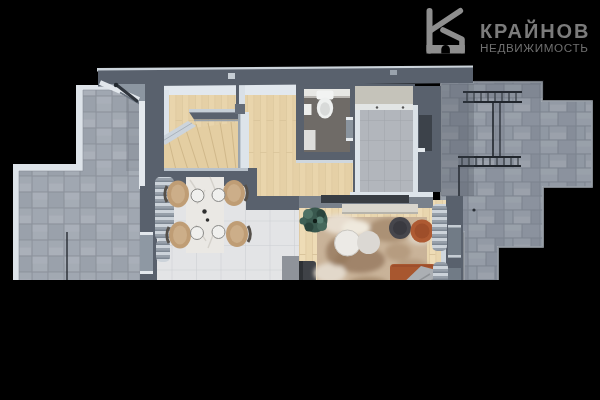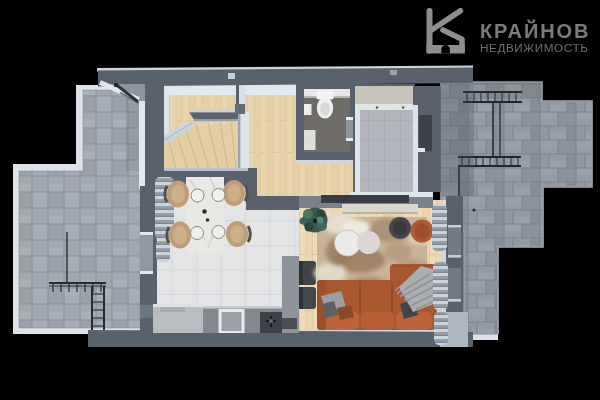--- a/index.html
+++ b/index.html
@@ -1,16 +1,16 @@
 <!DOCTYPE html>
 <html><head>
 <meta charset="utf-8">
 <style>
   html,body{margin:0;padding:0;background:#000;}
-  #stage{position:relative;width:600px;height:347px;background:#7dd3fc;overflow:hidden;
+  #stage{position:relative;width:600px;height:280px;background:#7dd3fc;overflow:hidden;
          font-family:"Liberation Sans", sans-serif;}
   svg{display:block;}
 </style>
 </head>
 <body>
 <div id="stage">
 <svg width="600" height="400" viewBox="0 0 600 400">
 <defs>
   <pattern id="pavL" width="32" height="32" patternUnits="userSpaceOnUse">
     <rect width="32" height="32" fill="#8d939d"></rect>

